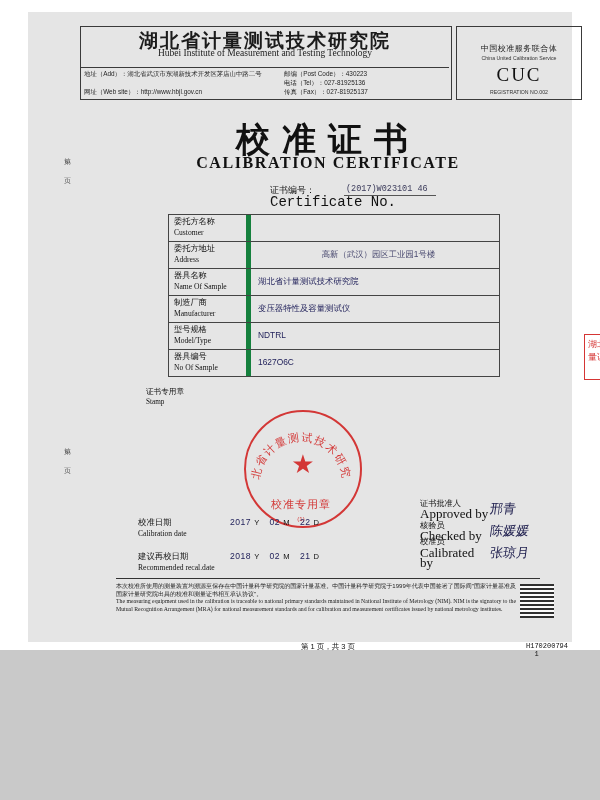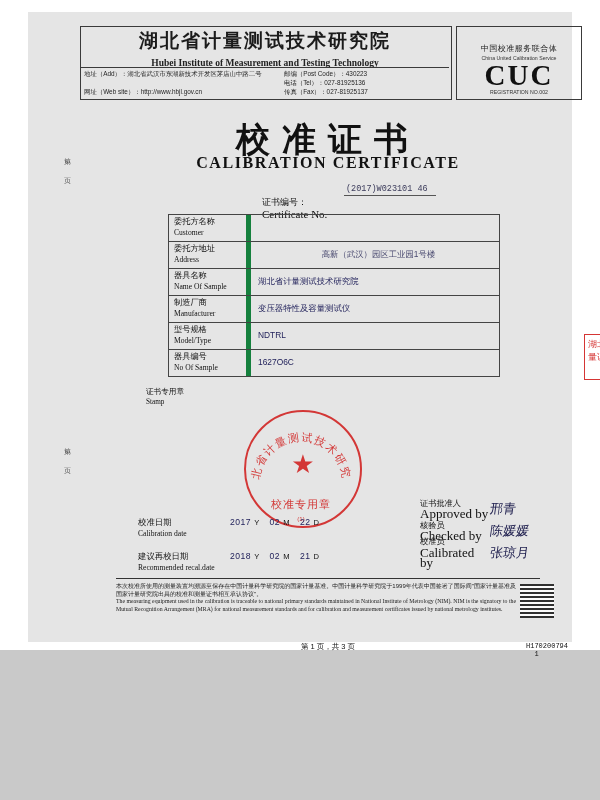--- a/index.html
+++ b/index.html
@@ -21,24 +21,24 @@
     position:absolute;left:52px;top:14px;width:370px;height:72px;
     border:1px solid #3a3a3a;
   }
   .hdr-title-cn{
     position:absolute;left:58px;top:16px;width:358px;
     text-align:center;
     font-family:"DejaVu Serif", serif;
     font-weight:bold;font-size:19px;letter-spacing:2px;color:#1b1b1b;
   }
   .hdr-title-en{
-    position:absolute;left:58px;top:46px;width:358px;
+    position:absolute;left:58px;top:36px;width:358px;
     text-align:center;
     font-family:"Liberation Serif", serif;
-    font-size:9.5px;color:#222;font-weight:bold;
+    font-size:9.5px;color:#222;
   }
   .hdr-line{
     position:absolute;left:53px;top:55px;width:368px;height:1px;background:#3a3a3a;
   }
   .hdr-info{
     position:absolute;left:56px;top:57px;width:362px;
     font-size:6.4px;line-height:9px;color:#1f1f1f;
     font-family:"Liberation Sans", sans-serif;
   }
   .hdr-info .row{display:flex;}
@@ -47,41 +47,41 @@
 
   
   .cuc{
     position:absolute;left:428px;top:14px;width:124px;height:72px;
     border:1px solid #3a3a3a;text-align:center;
   }
   .cuc .cn{margin-top:16px;font-size:8px;color:#1b1b1b;font-family:"DejaVu Sans",sans-serif;letter-spacing:.5px;}
   .cuc .en{font-size:5.2px;color:#333;margin-top:1px;}
   .cuc .big{
     font-family:"Liberation Serif", serif;
-    font-weight:bold;font-size:29px;letter-spacing:2px;color:#111;margin-top:1px;line-height:26px;
+    font-weight:normal;font-size:19px;letter-spacing:2px;color:#111;margin-top:1px;line-height:26px;
   }
   .cuc .reg{font-size:5.2px;color:#333;margin-top:1px;}
 
   
   .bigtitle{
     position:absolute;left:0;top:105px;width:600px;text-align:center;
     font-family:"DejaVu Serif", serif;
     font-weight:bold;font-size:34px;letter-spacing:12px;color:#111;
   }
   .bigtitle-en{
     position:absolute;left:0;top:142px;width:600px;text-align:center;
     font-family:"Liberation Serif", serif;
     font-weight:bold;font-size:16px;letter-spacing:1.6px;color:#111;
   }
 
   
   .certno-label{
-    position:absolute;left:234px;top:172px;font-size:9px;color:#111;line-height:12px;margin-top:12px;
-  }
-  .certno-label .en{font-family:Liberation Serif, serif;font-size:11px;}
+    position:absolute;left:242px;top:172px;font-size:9px;color:#111;line-height:12px;
+  }
+  .certno-label .en{font-family:Liberation Mono, monospace;font-size:14px;}
   .certno-val{
     position:absolute;left:318px;top:172px;font-size:8.5px;color:#3a3a5a;
     font-family:"Liberation Mono", monospace;
   }
   .certno-underline{
     position:absolute;left:316px;top:183px;width:92px;height:1px;background:#555;
   }
 
   
   .tbl{

